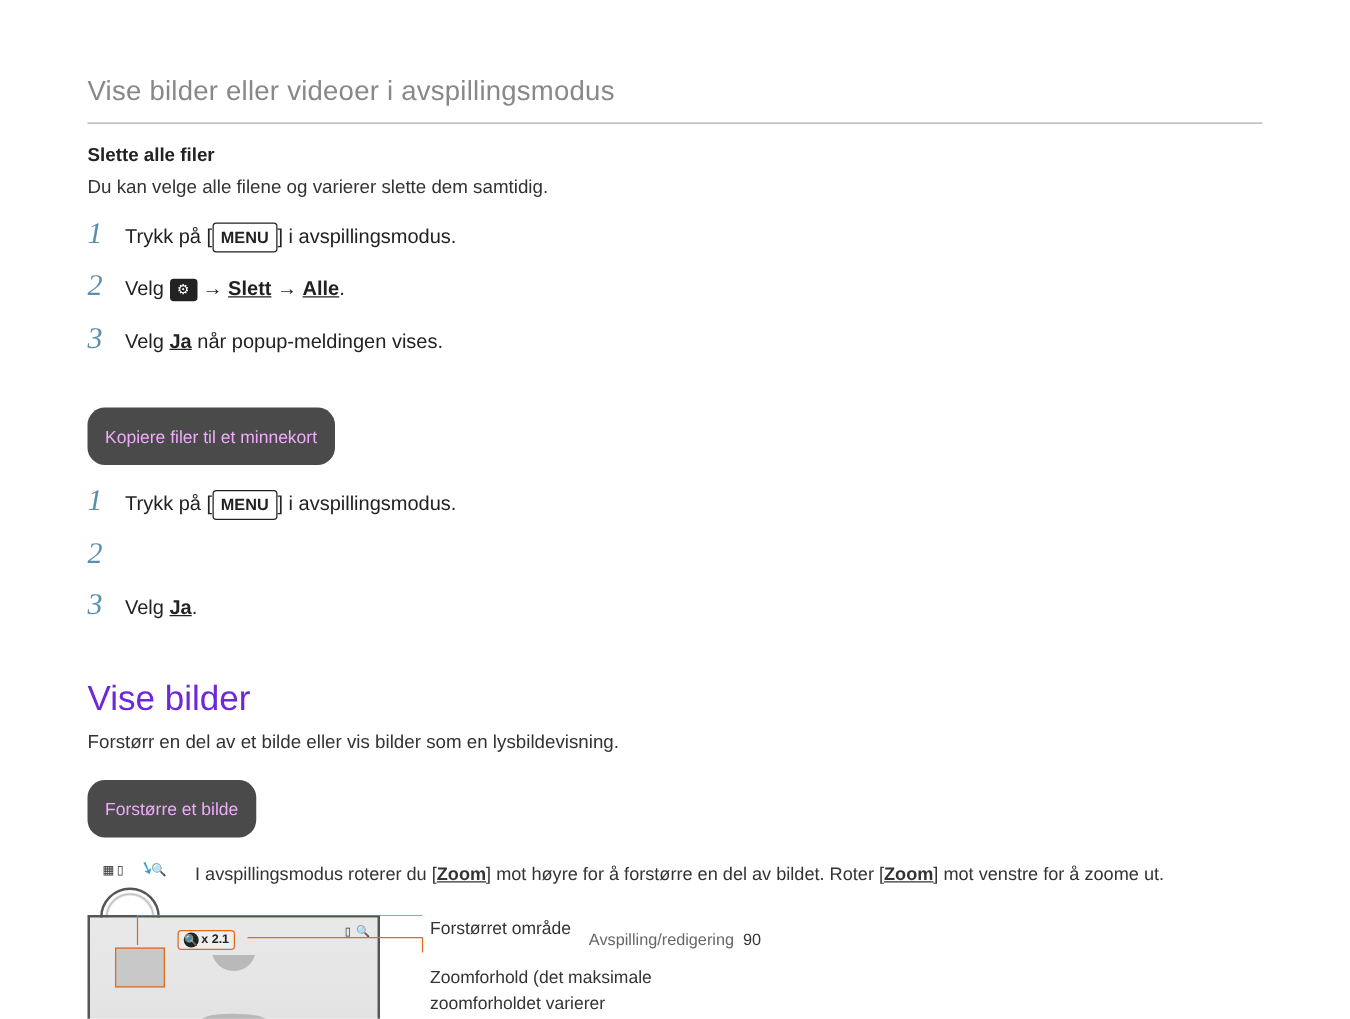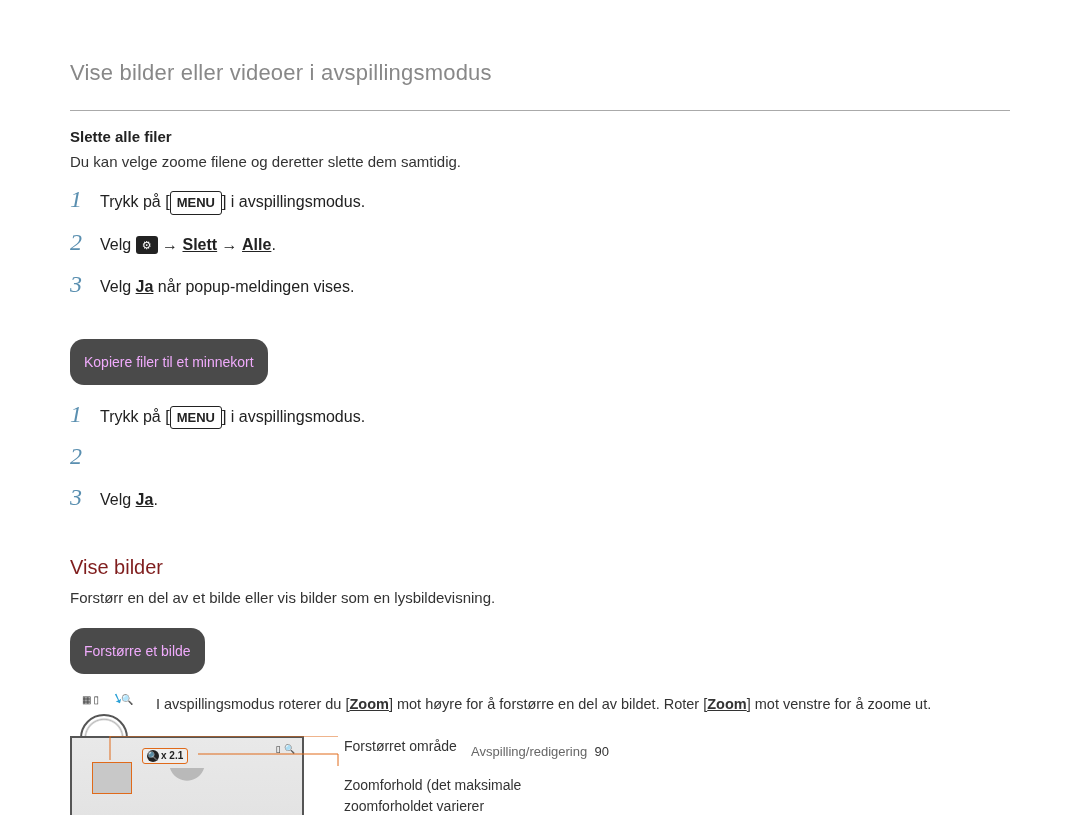--- a/index.html
+++ b/index.html
@@ -11,21 +11,21 @@
     height: 815px;
     position: relative;
   }
   .page {
     padding: 60px 70px 0 70px;
   }
   .header-title {
     font-size: 22px;
     font-weight: 300;
     color: #888;
-    padding-bottom: 24px;
+    padding-bottom: 12px;
     border-bottom: 1px solid #aaa;
     letter-spacing: 0.2px;
   }
   .columns {
     display: flex;
     gap: 30px;
     margin-top: 17px;
     flex-direction: column;
   }
   .col { flex: 1; }
@@ -85,23 +85,23 @@
     display: inline-block;
     background: #4a4a4a;
     color: #f0abfc;
     font-size: 14px;
     padding: 15px 14px;
     border-radius: 14px;
     margin-top: 26px;
     margin-bottom: 6px;
   }
   .section-title {
-    font-size: 20px;
+    font-size: 28px;
     font-weight: 300;
-    color: #7f1d1d;
+    color: #6d28d9;
     margin-bottom: 8px;
   }
   .zoom-block {
     display: flex;
     gap: 16px;
     margin-top: 14px;
     margin-bottom: 20px;
   }
   .dial-area {
     position: relative;
@@ -254,21 +254,21 @@
 </head>
 <body>
 
 <div class="page">
   <div class="header-title">Vise bilder eller videoer i avspillingsmodus</div>
 
   <div class="columns">
 
     <div class="col">
       <div class="subhead-bold">Slette alle filer</div>
-      <div class="desc">Du kan velge zoome filene og deretter slette dem samtidig.</div>
+      <div class="desc">Du kan velge alle filene og varierer slette dem samtidig.</div>
 
       <div class="steps">
         <div class="step">
           <div class="stepnum">1</div>
           <div class="step-text">
             <span>Trykk på [</span><span class="menu-box">MENU</span><span>] i avspillingsmodus.</span>
           </div>
         </div>
         <div class="step">
           <div class="stepnum">2</div>

